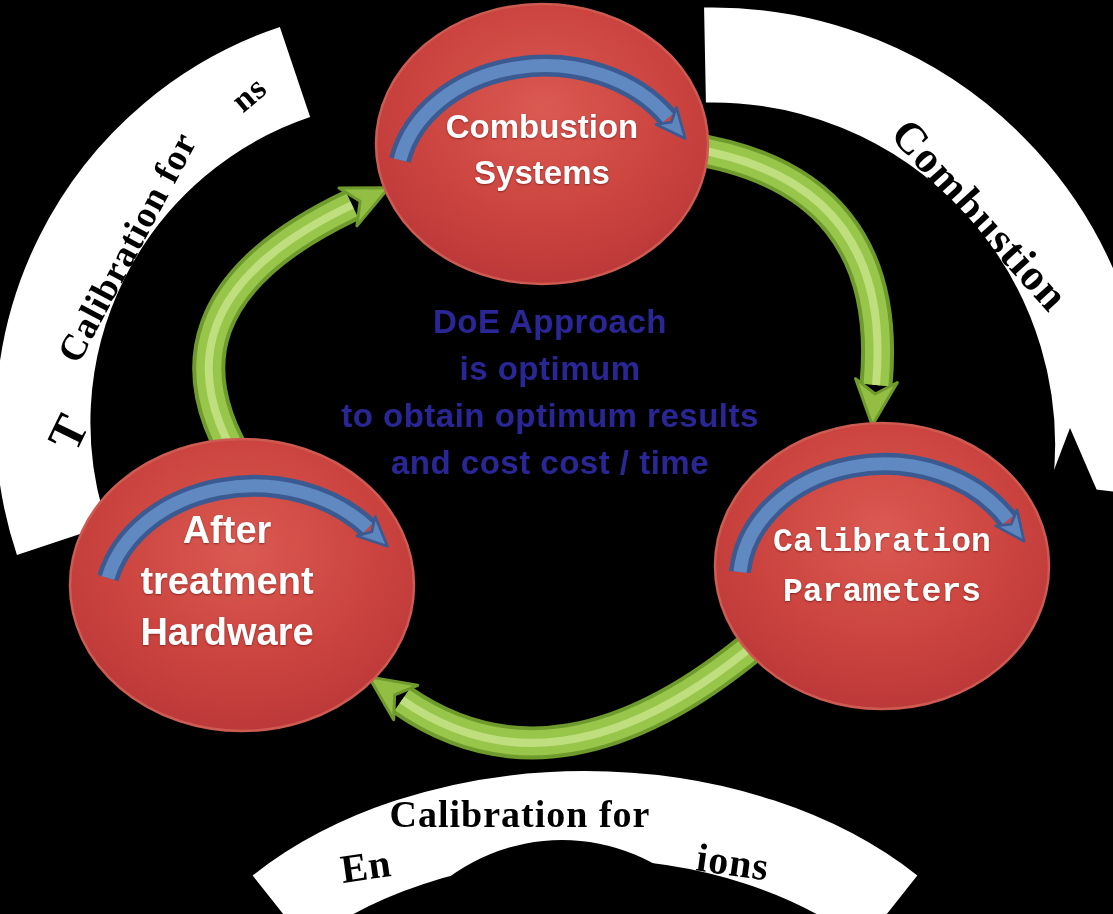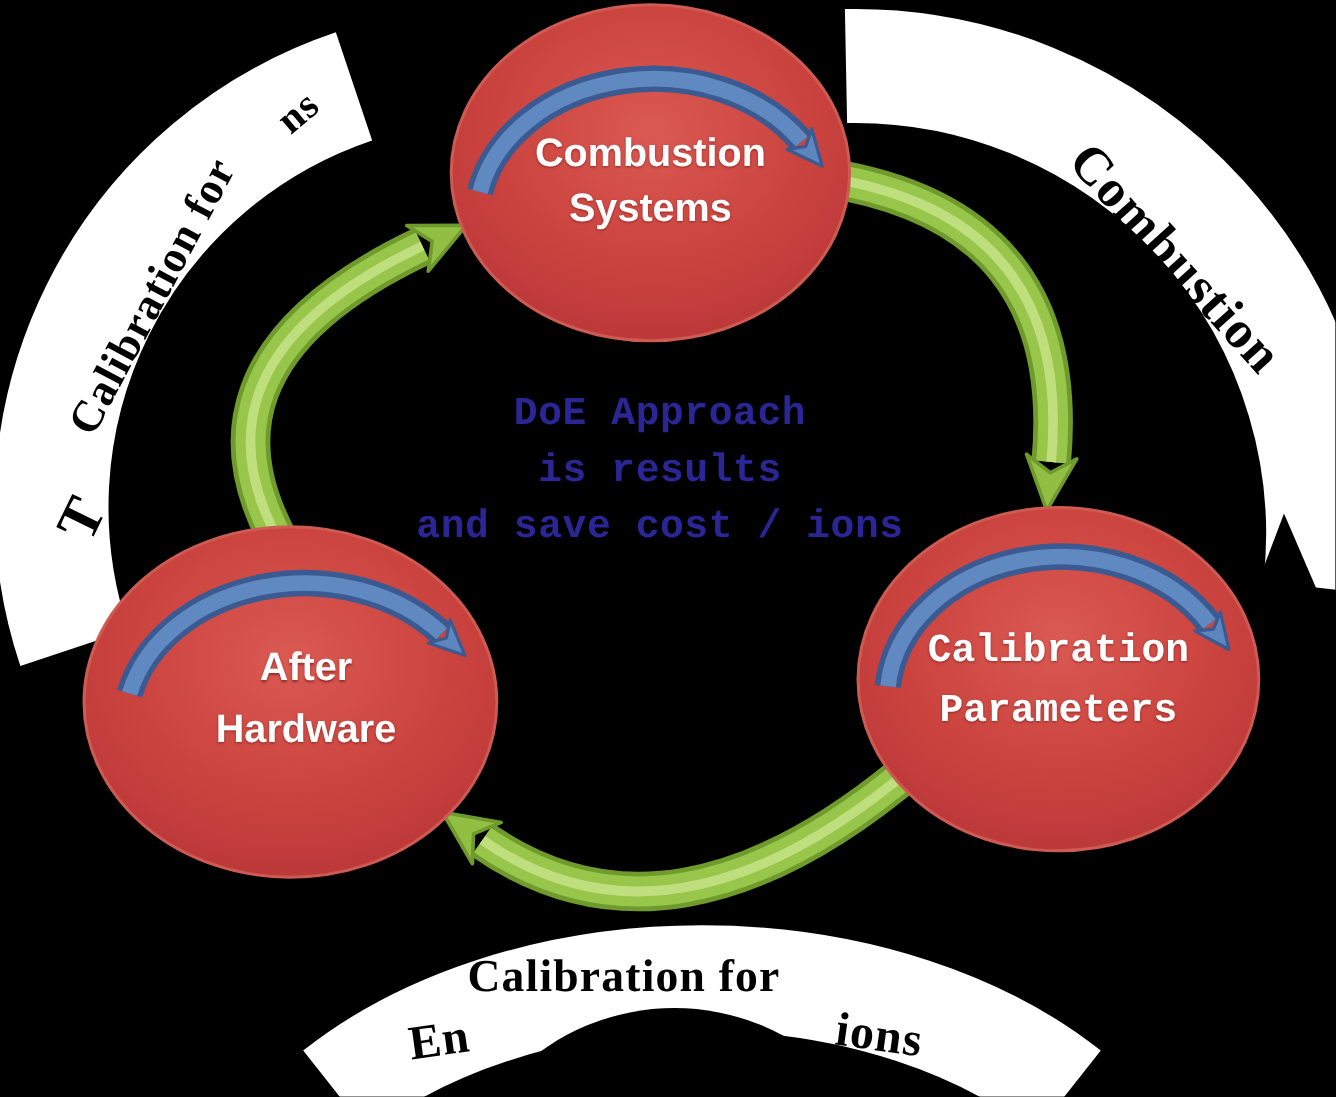--- a/index.html
+++ b/index.html
@@ -6,21 +6,21 @@
   .stage{position:relative;width:1113px;height:914px;background:#000;overflow:hidden;}
   .stage svg{position:absolute;left:0;top:0;}
   .txt{position:absolute;white-space:nowrap;}
   .node-label{
     font-family:"Liberation Sans","DejaVu Sans",sans-serif;
     font-weight:bold;color:#fff;text-align:center;
     text-shadow:0 1px 2px rgba(90,10,10,.55);
   }
   .node-label span{display:block;}
   .center-note{
-    font-family:Liberation Mono, monospace;
+    font-family:Liberation Sans, sans-serif;
     font-weight:bold;color:#2B2696;text-align:center;
     font-size:33px;line-height:47px;letter-spacing:.5px;
   }
   .center-note span{display:block;}
   .ribbon-text{
     font-family:"Liberation Serif","DejaVu Serif",serif;
     font-weight:bold;color:#000;letter-spacing:1px;
   }
 </style>
 </head>
@@ -85,29 +85,31 @@
   </svg>
 
   <div class="txt node-label" style="left:542px;top:150px;transform:translate(-50%,-50%);font-size:33px;line-height:46px;">
     <span>Combustion</span>
     <span>Systems</span>
   </div>
   <div class="txt node-label" style="left:882px;top:568px;transform:translate(-50%,-50%);font-size:33px;line-height:50px;font-family:Liberation Mono, monospace;">
     <span>Calibration</span>
     <span>Parameters</span>
   </div>
-  <div class="txt node-label" style="left:255px;top:581px;transform:translate(-50%,-50%);font-size:33px;line-height:51px;">
+  <div class="txt node-label" style="left:227px;top:581px;transform:translate(-50%,-50%);font-size:38px;line-height:51px;">
     <span>After</span>
+    <span>treatment</span>
     <span>Hardware</span>
   </div>
 
   <div class="txt center-note" style="left:550px;top:392px;transform:translate(-50%,-50%);">
     <span>DoE Approach</span>
-    <span>is results</span>
-    <span>and save cost / ions</span>
+    <span>is optimum</span>
+    <span>to obtain optimum results</span>
+    <span>and cost cost / time</span>
   </div>
 
   <div class="txt ribbon-text" style="left:127px;top:247px;transform:translate(-50%,-50%) rotate(-62deg);font-size:37px;">Calibration for</div>
   <div class="txt ribbon-text" style="left:68px;top:432px;transform:translate(-50%,-50%) rotate(-64deg);font-size:48px;">T</div>
   <div class="txt ribbon-text" style="left:249px;top:94px;transform:translate(-50%,-50%) rotate(-40deg);font-size:34px;">ns</div>
 
   <div class="txt ribbon-text" style="left:980px;top:215px;transform:translate(-50%,-50%) rotate(48deg);font-size:44px;">Combustion</div>
 
   <div class="txt ribbon-text" style="left:520px;top:814px;transform:translate(-50%,-50%);font-size:38px;">Calibration for</div>
   <div class="txt ribbon-text" style="left:366px;top:866px;transform:translate(-50%,-50%) rotate(-8deg);font-size:40px;">En</div>

